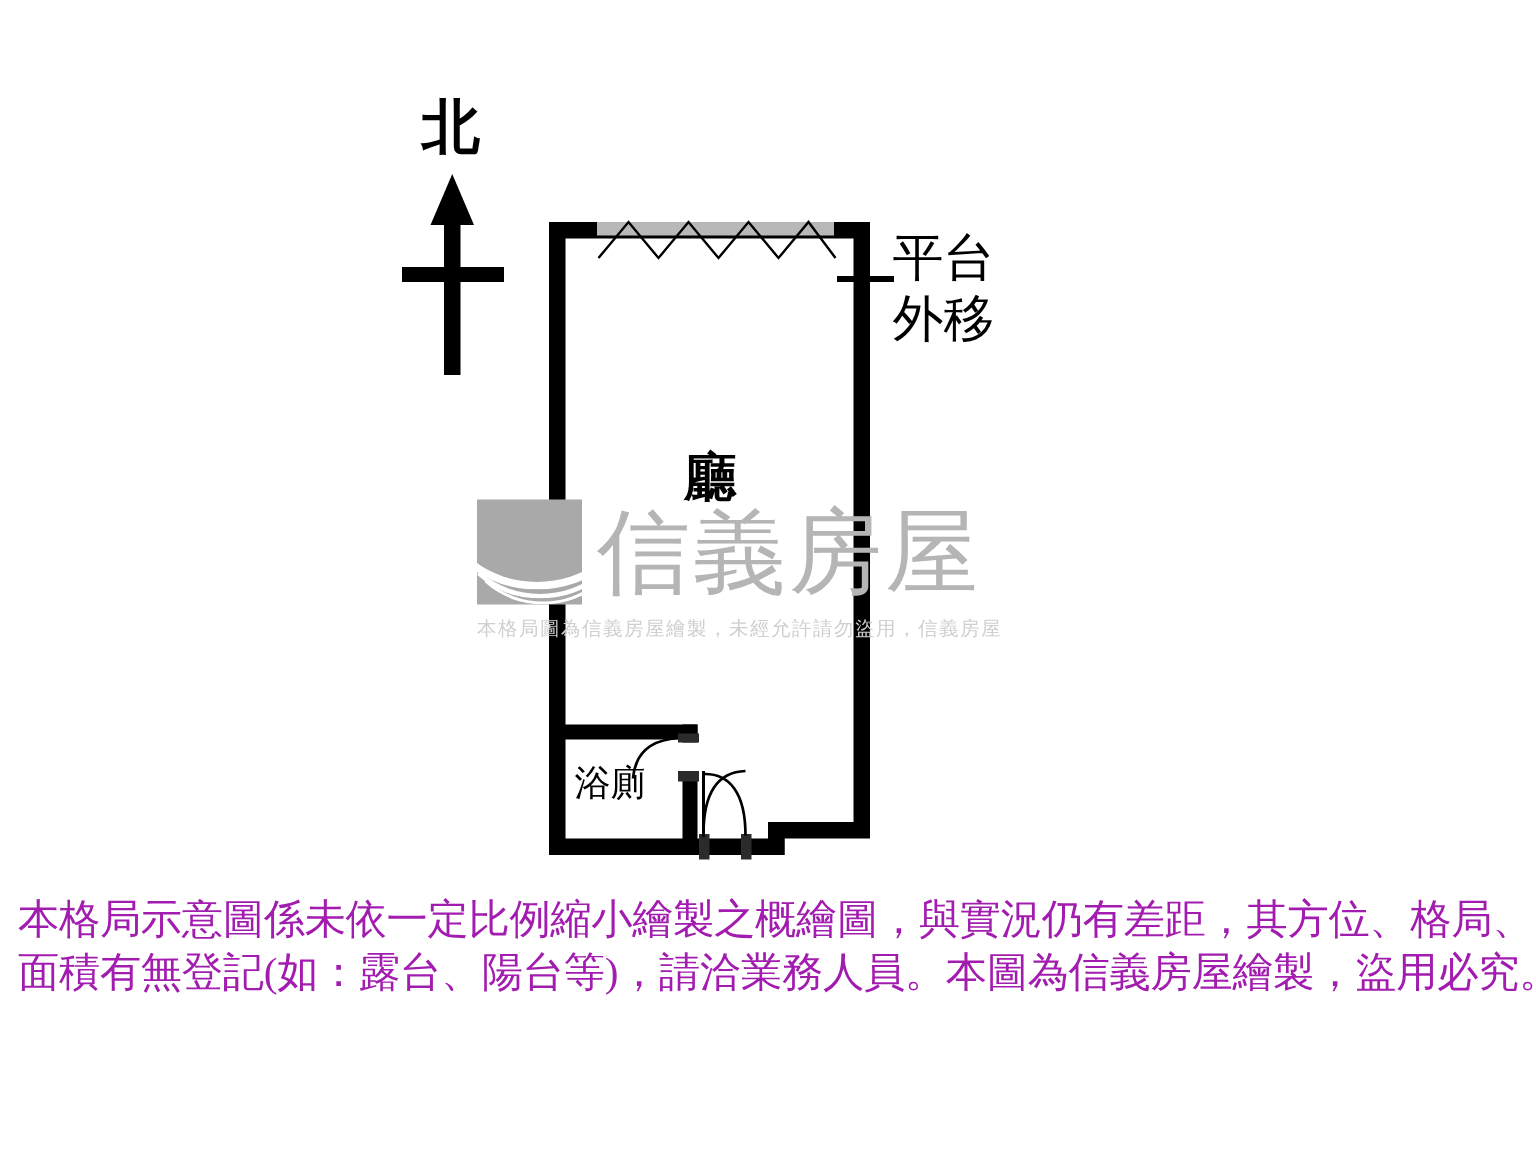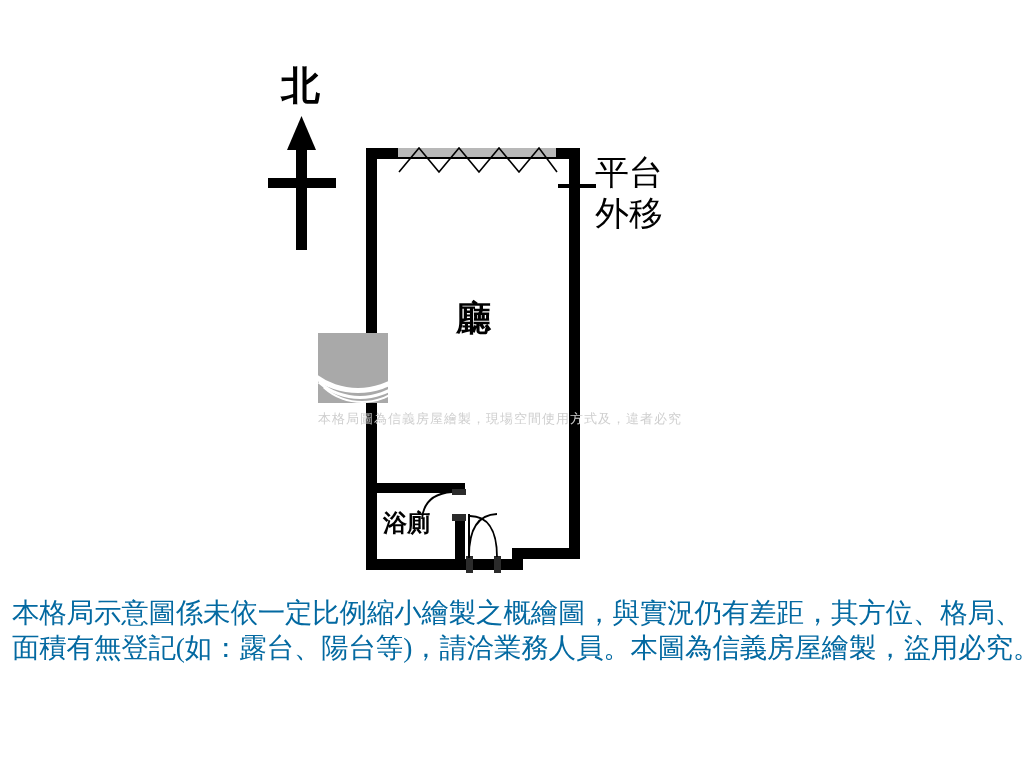--- a/index.html
+++ b/index.html
@@ -54,21 +54,21 @@
   #hall-label {
     left: 456px;
     top: 301px;
     font-size: 35px;
     font-weight: 700;
   }
   #bath-label {
     left: 383px;
     top: 511px;
     font-size: 24px;
-    font-weight: 700;
+    font-weight: 400;
   }
   #watermark {
     position: absolute;
     left: 318px;
     top: 332px;
     width: 390px;
     pointer-events: none;
     user-select: none;
   }
   #watermark .wm-row {
@@ -119,21 +119,21 @@
     letter-spacing: 1px;
     white-space: pre;
     font-family: "DejaVu Sans", "Liberation Sans", sans-serif;
   }
   #disclaimer {
     position: absolute;
     left: 12px;
     top: 596px;
     width: 1000px;
     font-size: 27.5px;
-    color: #0369a1;
+    color: #a21caf;
     line-height: 1.26;
     font-family: "Liberation Serif", "DejaVu Serif", serif;
     letter-spacing: -0.2px;
   }
   #disclaimer .dline {
     display: block;
     white-space: pre;
   }
 </style>
 </head>
@@ -207,22 +207,23 @@
 
   <div class="label-text" id="bath-label">浴廁</div>
 
   <div id="watermark">
     <div class="wm-row">
       <div class="wm-mark">
         <div class="arc1"></div>
         <div class="arc2"></div>
         <div class="arc3"></div>
       </div>
+      <div class="wm-brand">信義房屋</div>
     </div>
-    <div class="wm-note">本格局圖為信義房屋繪製，現場空間使用方式及，違者必究</div>
+    <div class="wm-note">本格局圖為信義房屋繪製，未經允許請勿盜用，信義房屋</div>
   </div>
 
   <div id="disclaimer">
     <span class="dline">本格局示意圖係未依一定比例縮小繪製之概繪圖，與實況仍有差距，其方位、格局、</span>
     <span class="dline">面積有無登記(如：露台、陽台等)，請洽業務人員。本圖為信義房屋繪製，盜用必究。</span>
   </div>
 
 </div>
 
 </body></html>

